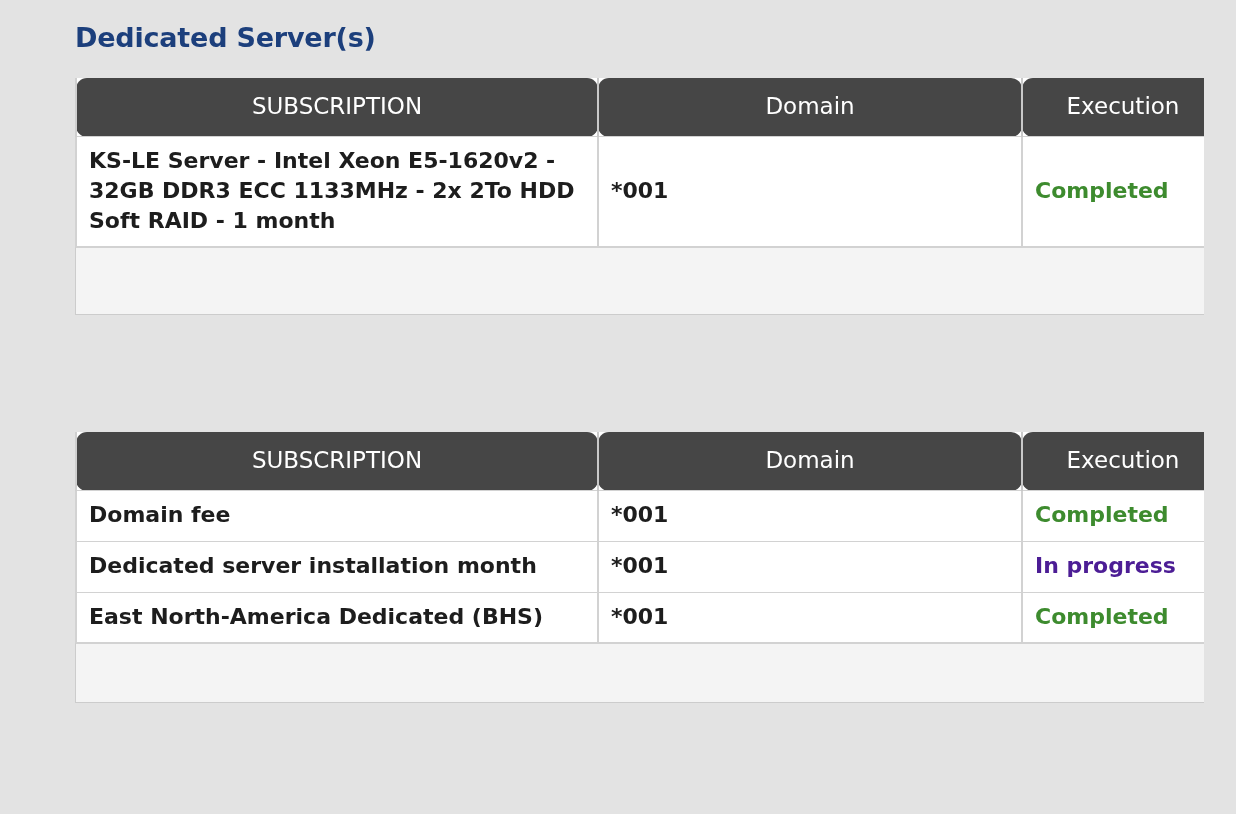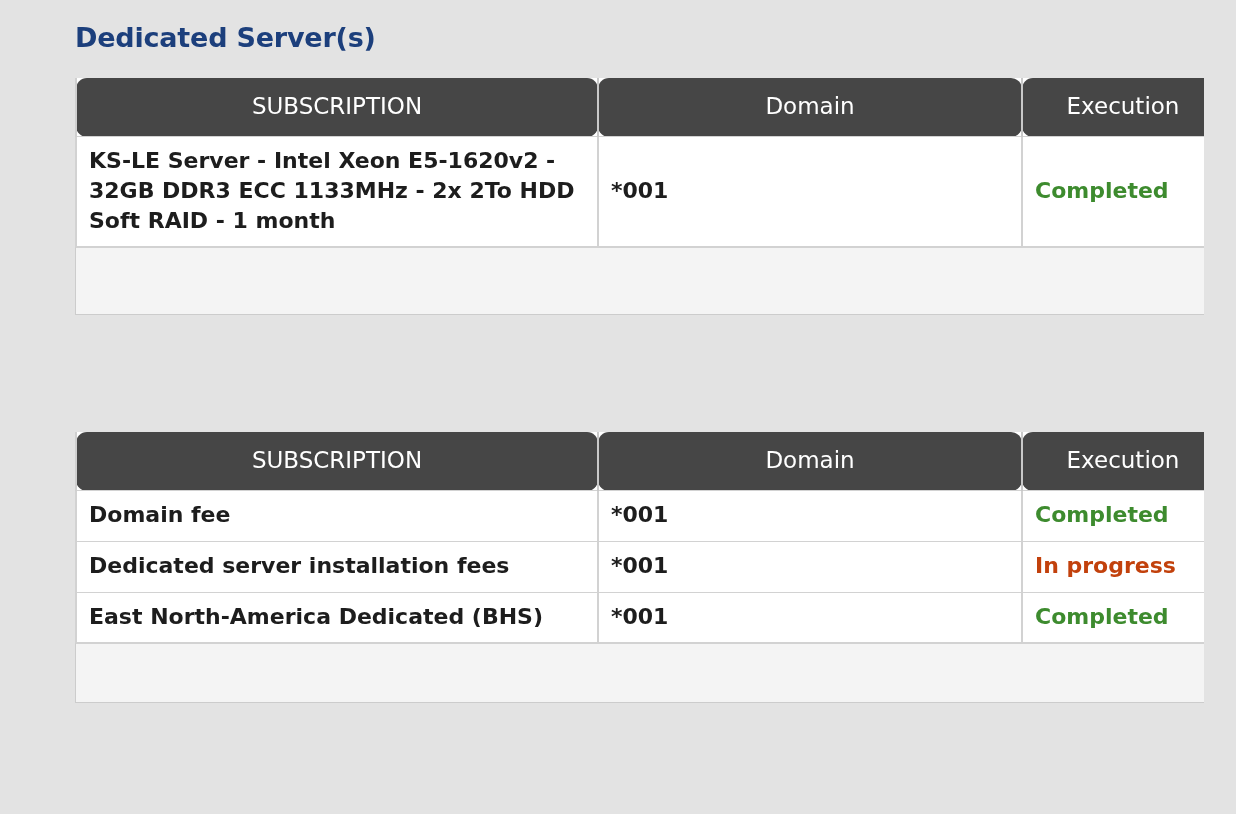--- a/index.html
+++ b/index.html
@@ -94,21 +94,21 @@
   td.cell-exec { padding-left: 10px; padding-right: 4px; }
   td.cell-extra { padding-left: 8px; padding-right: 2px; white-space: nowrap; }
 
   .status-completed {
     color: #3d8b2e;
     font-weight: bold;
     white-space: nowrap;
     text-align: right;
   }
   .status-inprogress {
-    color: #c2410c;
+    color: #4c1d95;
     font-weight: bold;
   }
 
   
   .table-footer {
     height: 68px;
     background: #f4f4f4;
     border: 1px solid #cccccc;
     border-top: 1px solid #d2d2d2;
     box-sizing: border-box;
@@ -172,21 +172,21 @@
       <tbody>
         <tr>
           <td class="cell-name">Domain fee</td>
           <td class="cell-domain">*001</td>
           <td class="cell-exec">
             <span class="status-completed">Completed</span>
           </td>
           <td class="cell-extra">*</td>
         </tr>
         <tr>
-          <td class="cell-name">Dedicated server installation fees</td>
+          <td class="cell-name">Dedicated server installation month</td>
           <td class="cell-domain">*001</td>
           <td class="cell-exec">
             <span class="status-inprogress">In progress</span>
           </td>
           <td class="cell-extra">*</td>
         </tr>
         <tr>
           <td class="cell-name">East North-America Dedicated (BHS)</td>
           <td class="cell-domain">*001</td>
           <td class="cell-exec">

